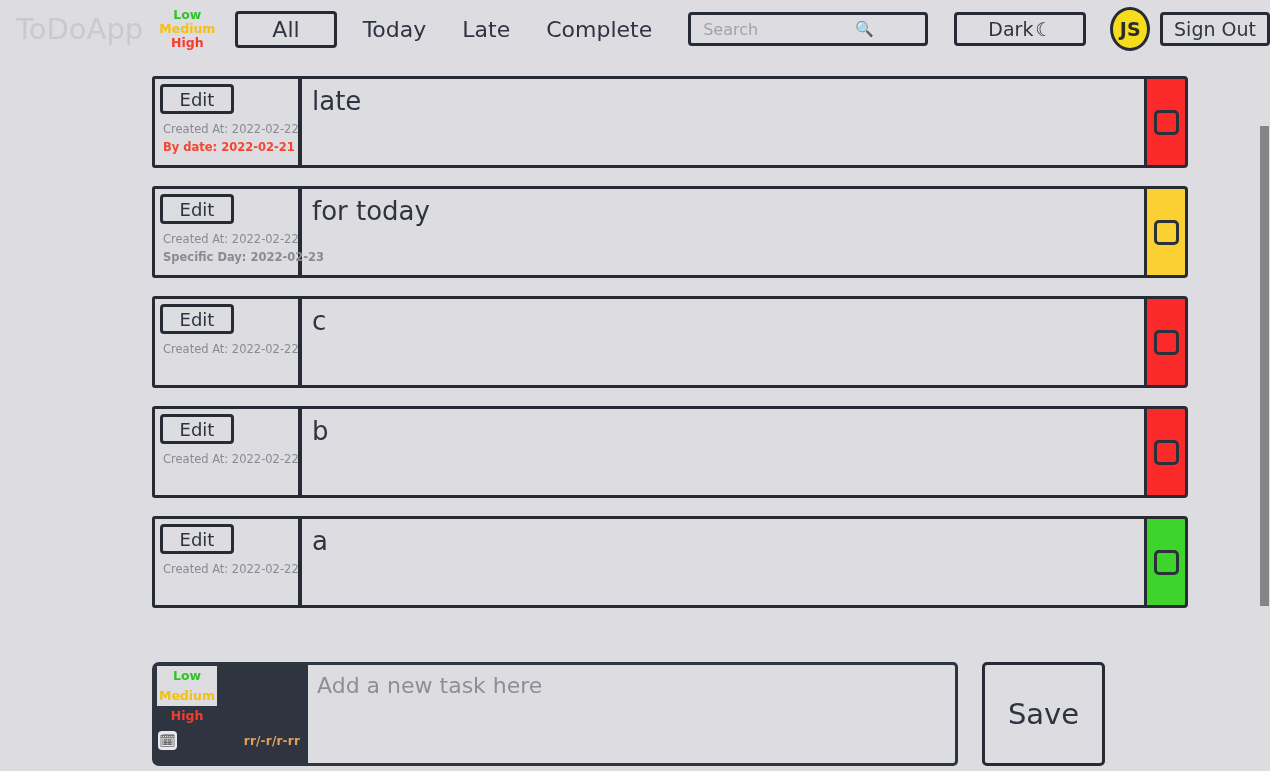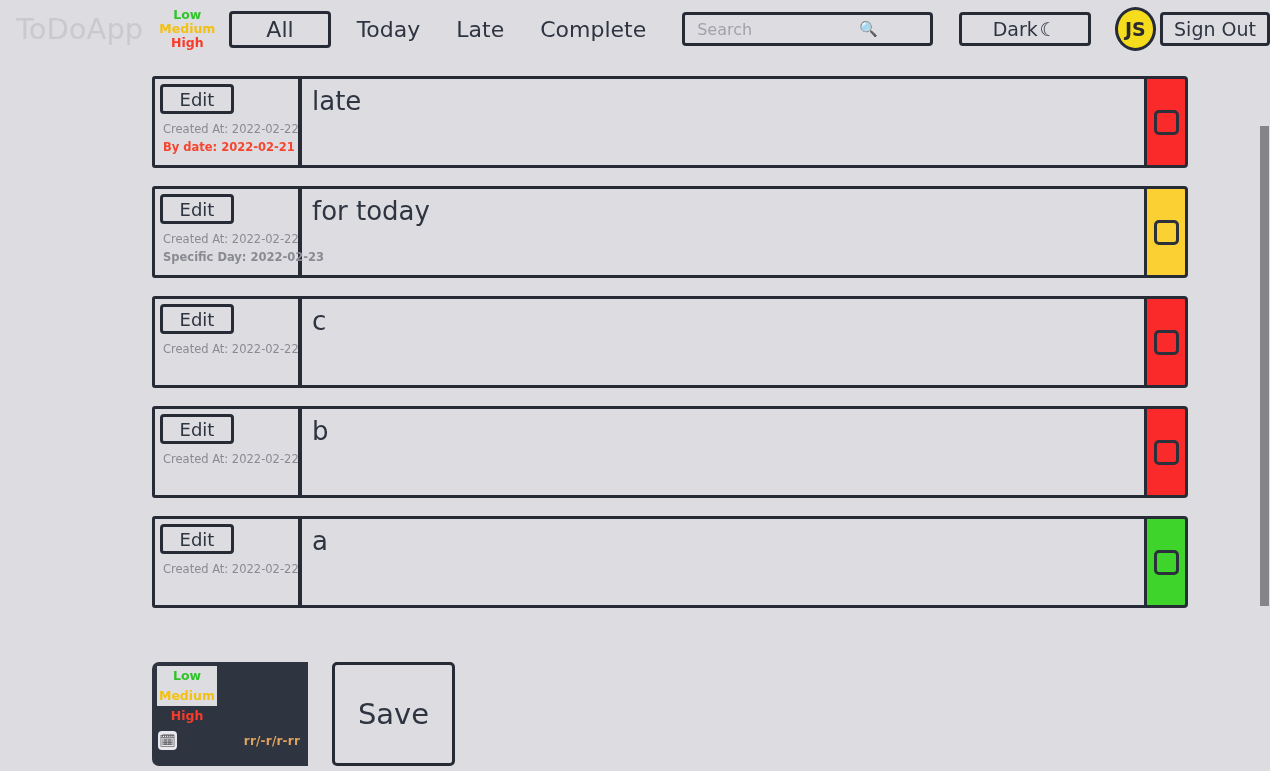--- a/index.html
+++ b/index.html
@@ -37,21 +37,21 @@
   .prio-legend span {
     font-size: 12.5px; font-weight: bold;
     font-family: "DejaVu Sans", sans-serif;
   }
   .prio-low    { color: #2fc42a; }
   .prio-medium { color: #f3c013; }
   .prio-high   { color: #f93b2c; }
 
   .nav {
     display: flex; align-items: center;
-    margin-left: 14px;
+    margin-left: 20px;
     justify-content: center;
   }
   .nav-btn {
     font-size: 22px;
     color: #2e3440;
     background: transparent;
     border: none;
     padding: 3px 18px;
     font-family: "DejaVu Sans", sans-serif;
     cursor: pointer;
@@ -96,21 +96,21 @@
     margin-left: 24px;
     width: 44px; height: 44px; border-radius: 50%;
     background: #f5dd1e;
     border: 3px solid #262b36;
     display: flex; align-items: center; justify-content: center;
     font-size: 19px; font-weight: bold; color: #2b2b2b;
     font-family: "DejaVu Sans", sans-serif;
     cursor: pointer;
   }
   .signout-btn {
-    margin-left: 4px;
+    margin-left: 10px;
     border: 3px solid #262b36; border-radius: 4px;
     background: #dcdce1;
     height: 34px; padding: 0 11px;
     display: flex; align-items: center;
     font-size: 19px; color: #2e3440; cursor: pointer;
     font-family: "DejaVu Sans", sans-serif;
     white-space: nowrap;
   }
 
   
@@ -389,20 +389,21 @@
       </div>
     </div>
     <div class="date-row">
       <span class="cal-btn">
         <span class="cal-glyph">🗓</span>
       </span>
       <span class="date-placeholder">rr/-r/r-rr</span>
     </div>
   </div>
 
+  <div class="new-input">Add a new task here</div>
 
   <button class="save-btn">
     <span>Save</span>
   </button>
 </div>
 
 <div class="scroll-track">
   <div class="scroll-thumb"></div>
 </div>
 

